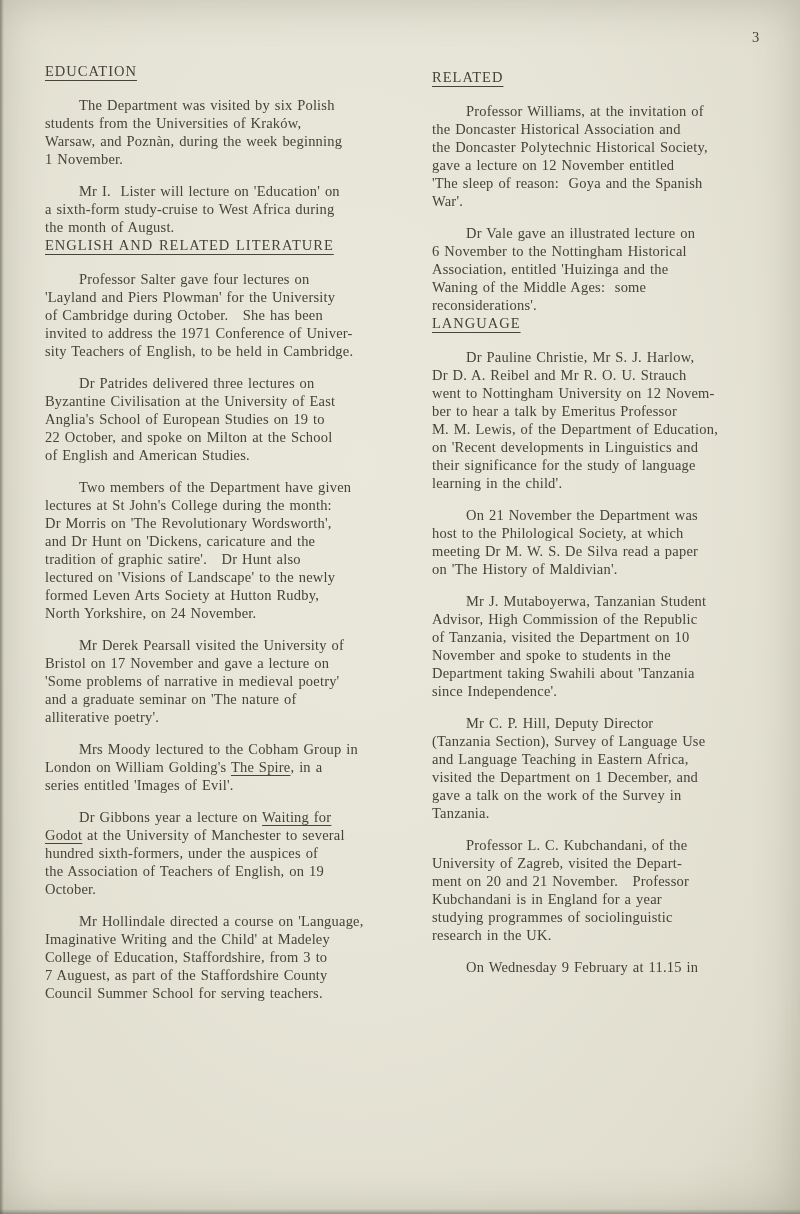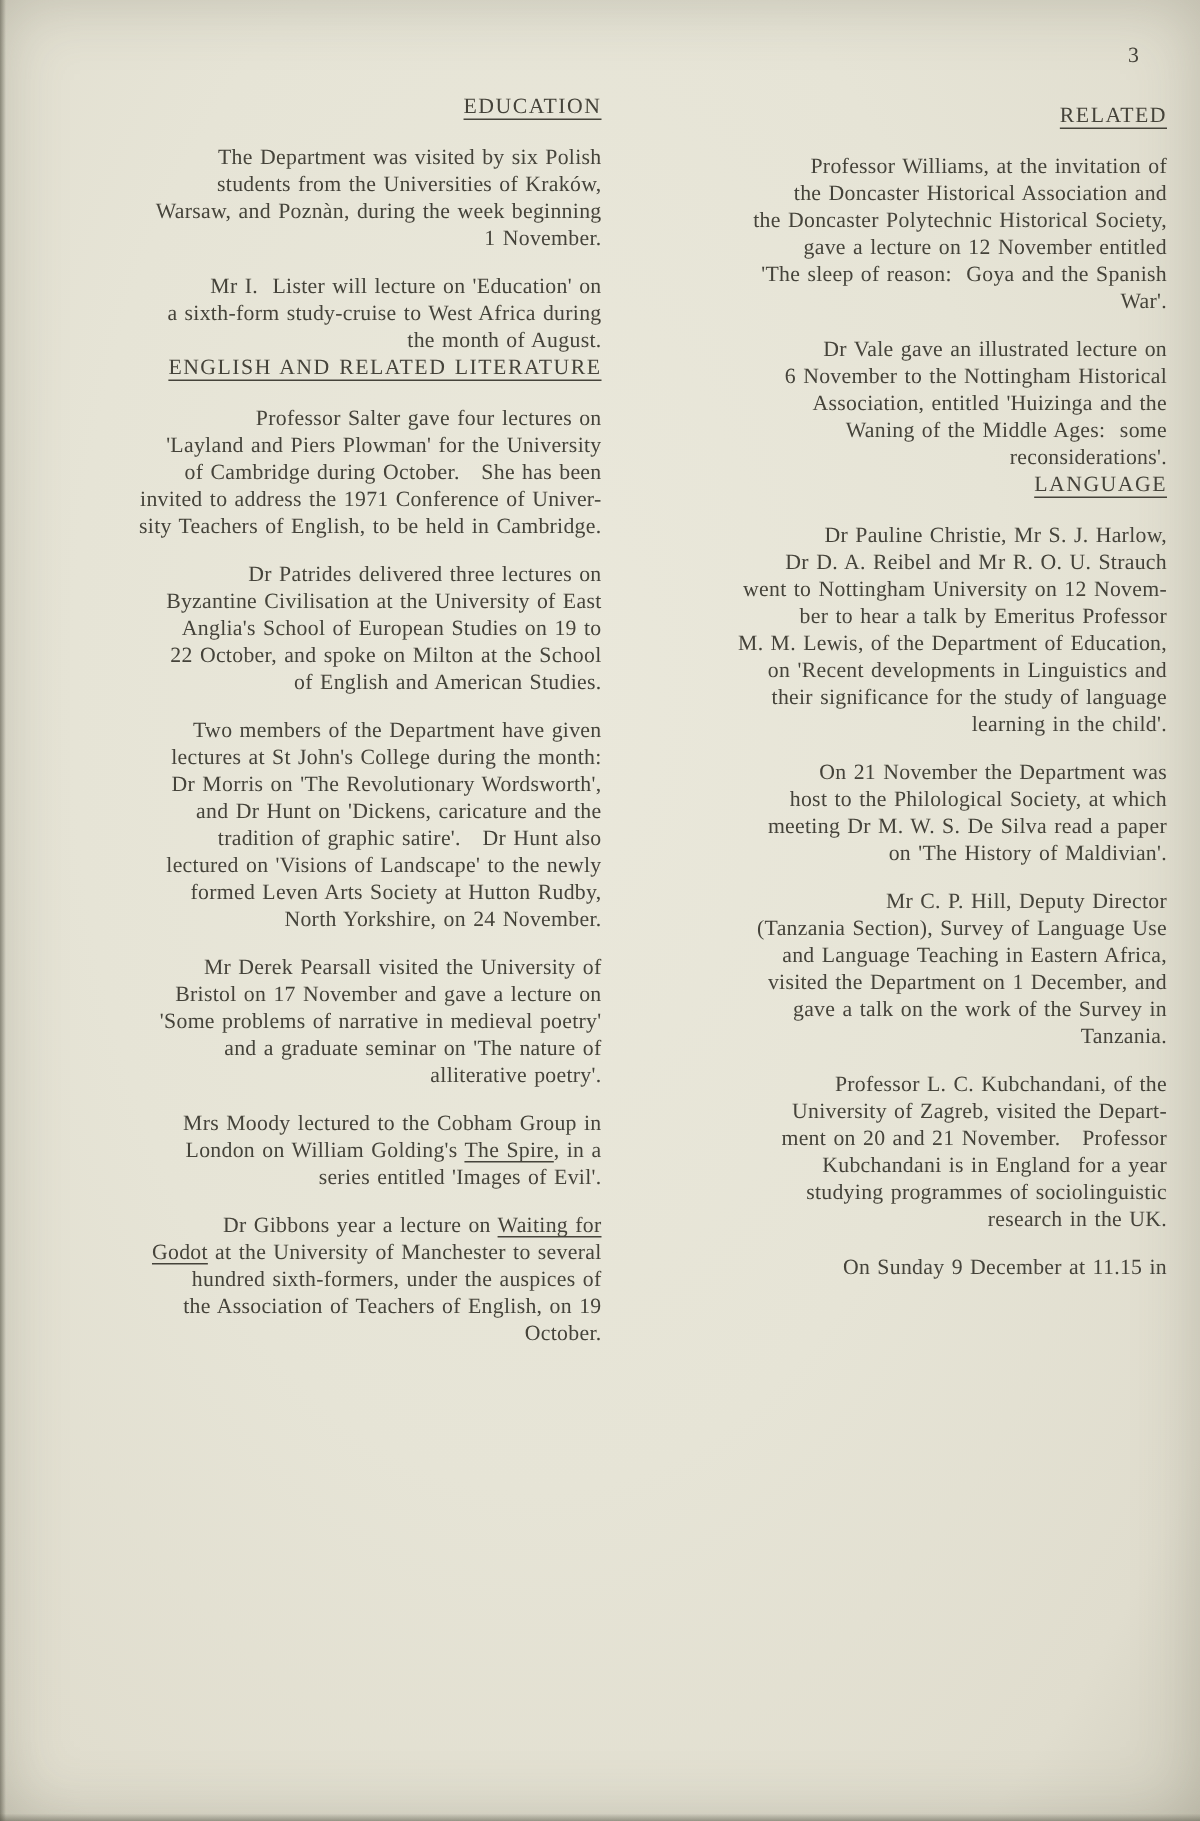--- a/index.html
+++ b/index.html
@@ -39,21 +39,20 @@
   }
   .page-number {
     position: absolute;
     left: 752px;
     top: 28px;
     font-size: 14.5px;
   }
   .column {
     position: absolute;
     top: 62px;
-    text-align: right;
   }
   .col-left  { left: 45px;  width: 356px; }
   .col-right { left: 432px; width: 346px; top: 68px; }
   section + section { }
   .heading {
     display: inline-block;
     margin: 0 0 2px 0;
     font-size: 14.5px;
     font-weight: normal;
     letter-spacing: 1px;
@@ -100,21 +99,25 @@
 North Yorkshire, on 24 November.</span></p><p class="para"><span>Mr Derek Pearsall visited the University of
 Bristol on 17 November and gave a lecture on
 'Some problems of narrative in medieval poetry'
 and a graduate seminar on 'The nature of
 alliterative poetry'.</span></p><p class="para"><span>Mrs Moody lectured to the Cobham Group in
 London on William Golding's </span><span class="u">The Spire</span><span>, in a
 series entitled 'Images of Evil'.</span></p><p class="para"><span>Dr Gibbons year a lecture on </span><span class="u">Waiting for</span><span>
 </span><span class="u">Godot</span><span> at the University of Manchester to several
 hundred sixth-formers, under the auspices of
 the Association of Teachers of English, on 19
-October.</span></p></section>
+October.</span></p><p class="para"><span>Mr Hollindale directed a course on 'Language,
+Imaginative Writing and the Child' at Madeley
+College of Education, Staffordshire, from 3 to
+7 Auguest, as part of the Staffordshire County
+Council Summer School for serving teachers.</span></p></section>
     </div>
   <div class="column col-right">
       <section><h2 class="heading">RELATED</h2><p class="para"><span>Professor Williams, at the invitation of
 the Doncaster Historical Association and
 the Doncaster Polytechnic Historical Society,
 gave a lecture on 12 November entitled
 'The sleep of reason:  Goya and the Spanish
 War'.</span></p><p class="para"><span>Dr Vale gave an illustrated lecture on
 6 November to the Nottingham Historical
 Association, entitled 'Huizinga and the
@@ -123,25 +126,30 @@
       <section><h2 class="heading">LANGUAGE</h2><p class="para"><span>Dr Pauline Christie, Mr S. J. Harlow,
 Dr D. A. Reibel and Mr R. O. U. Strauch
 went to Nottingham University on 12 Novem-
 ber to hear a talk by Emeritus Professor
 M. M. Lewis, of the Department of Education,
 on 'Recent developments in Linguistics and
 their significance for the study of language
 learning in the child'.</span></p><p class="para"><span>On 21 November the Department was
 host to the Philological Society, at which
 meeting Dr M. W. S. De Silva read a paper
-on 'The History of Maldivian'.</span></p><p class="para"><span>Mr C. P. Hill, Deputy Director
+on 'The History of Maldivian'.</span></p><p class="para"><span>Mr J. Mutaboyerwa, Tanzanian Student
+Advisor, High Commission of the Republic
+of Tanzania, visited the Department on 10
+November and spoke to students in the
+Department taking Swahili about 'Tanzania
+since Independence'.</span></p><p class="para"><span>Mr C. P. Hill, Deputy Director
 (Tanzania Section), Survey of Language Use
 and Language Teaching in Eastern Africa,
 visited the Department on 1 December, and
 gave a talk on the work of the Survey in
 Tanzania.</span></p><p class="para"><span>Professor L. C. Kubchandani, of the
 University of Zagreb, visited the Depart-
 ment on 20 and 21 November.   Professor
 Kubchandani is in England for a year
 studying programmes of sociolinguistic
-research in the UK.</span></p><p class="para"><span>On Sunday 9 December at 11.15 in</span></p></section>
+research in the UK.</span></p><p class="para"><span>On Wednesday 9 February at 11.15 in</span></p></section>
     </div>
 </div>
 
 </body></html>

